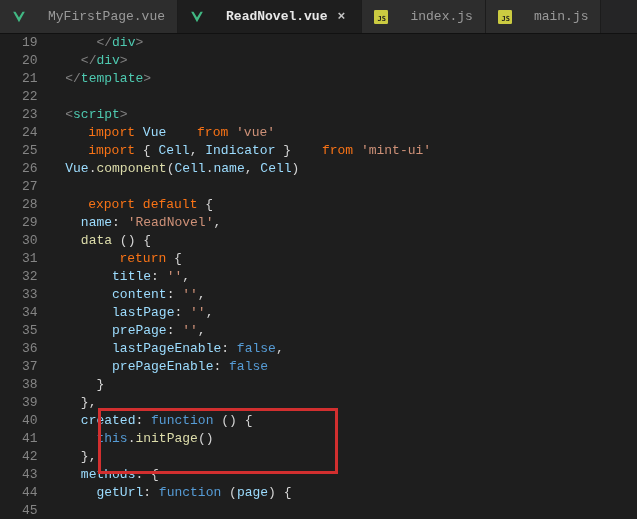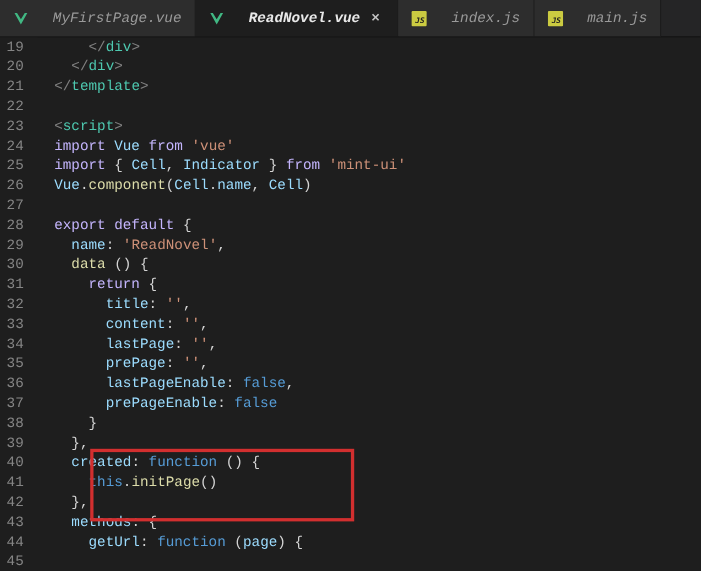--- a/index.html
+++ b/index.html
@@ -21,39 +21,39 @@
   }
   .tab {
     display: flex;
     align-items: center;
     padding: 0 12px;
     gap: 6px;
     color: #9a9a9a;
     background: #2d2d2d;
     border-right: 1px solid #1c1c1c;
     cursor: pointer;
-    font-style: italic;
   }
   .tab.active {
     background: #1e1e1e;
     color: #e8e8e8;
     font-weight: bold;
   }
   .tab .icon { width: 30px; height: 14px; display: inline-flex; }
   .tab .close {
     width: 16px; height: 16px;
     display: inline-flex; align-items: center; justify-content: center;
     color: #c5c5c5;
   }
 
   .editor {
     display: flex;
     height: calc(519px - 34px);
     width: 100%;
     position: relative;
+    padding-left: 16px;
   }
   .gutter {
     background: #1e1e1e;
     color: #858585;
     text-align: right;
     padding-right: 12px;
     padding-left: 6px;
     user-select: none;
   }
   .gutter .ln {
@@ -68,21 +68,21 @@
   .codeline {
     height: 18px;
     line-height: 18px;
     white-space: pre;
   }
   .codeline span { white-space: pre; }
 
   
   .c-tag    { color: #4ec9b0; }    
   .c-punc   { color: #808080; }
-  .c-kw     { color: #c4b5fd; }    
+  .c-kw     { color: #f97316; margin-left: 23px; }    
   .c-fnkw   { color: #569cd6; }    
   .c-ident  { color: #9cdcfe; }
   .c-str    { color: #ce9178; }
   .c-fn     { color: #dcdcaa; }
   .c-text   { color: #d4d4d4; }
 
   .highlight-box {
     position: absolute;
     border: 3px solid #d22f2f;
     pointer-events: none;

